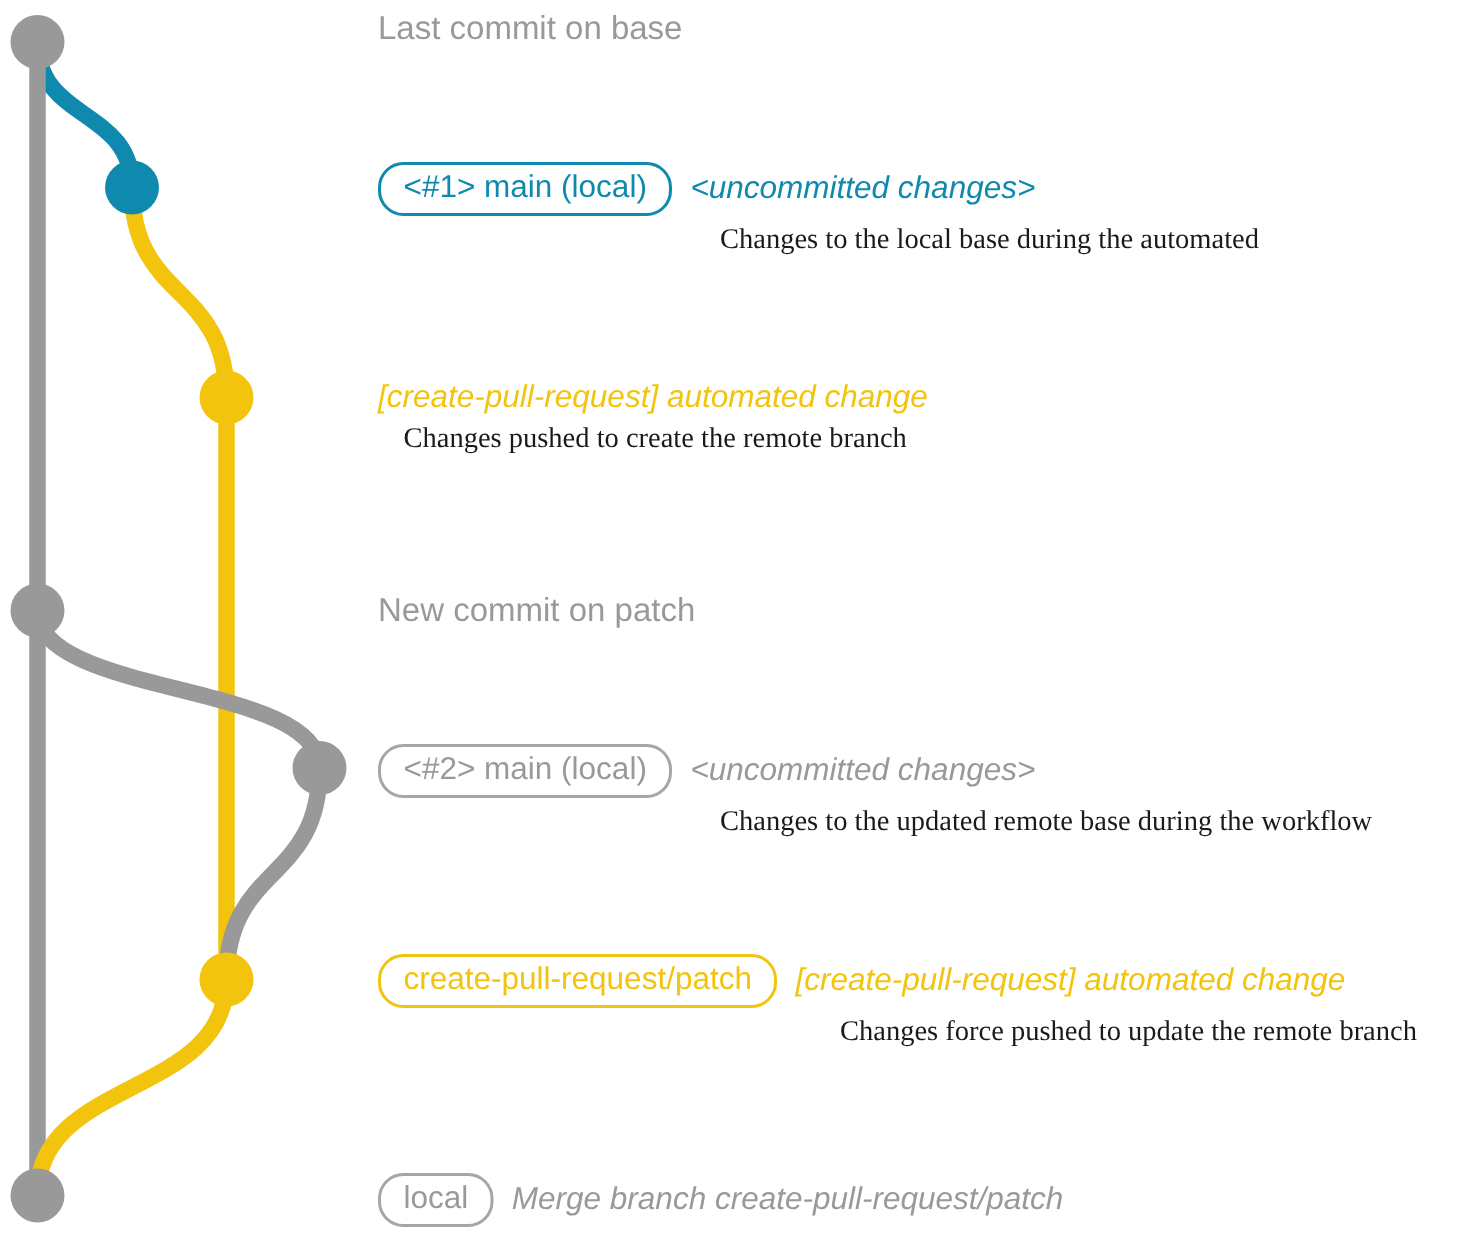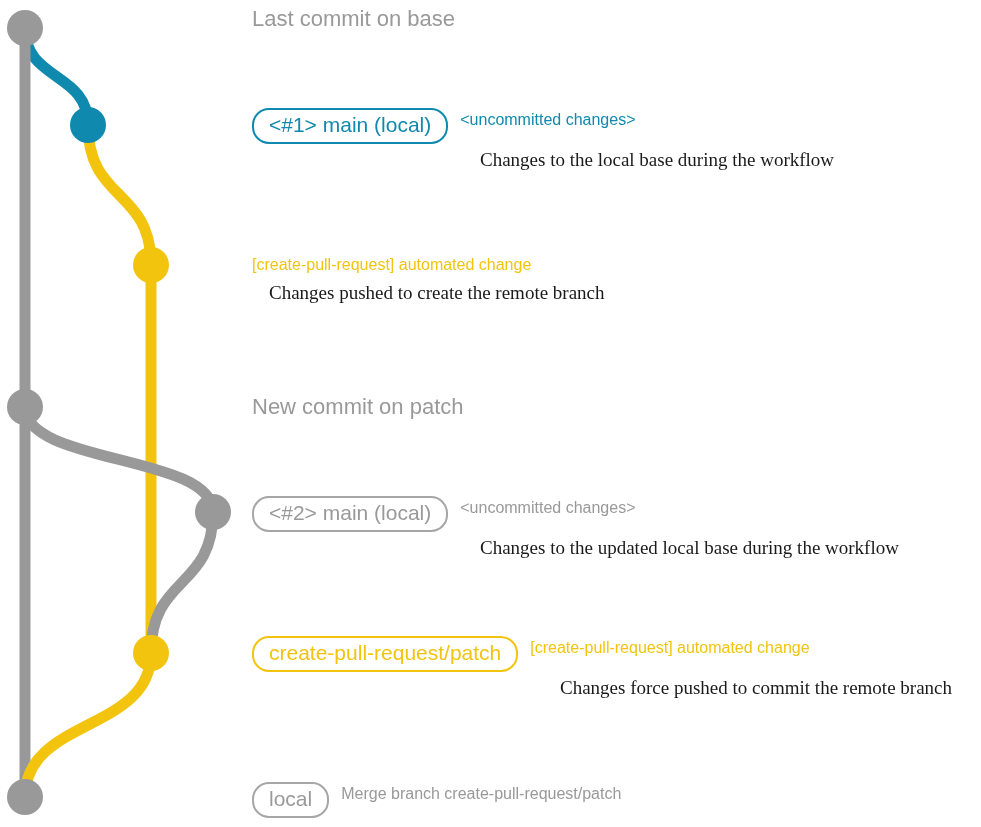--- a/index.html
+++ b/index.html
@@ -34,45 +34,46 @@
   }
 
   .row {
     position: absolute;
     left: 252px;
     display: block;
   }
 
   .row-line {
     display: flex;
-    align-items: flex-start;
+    align-items: center;
     white-space: nowrap;
   }
 
   .badge {
     display: inline-block;
     border: 2px solid #999999;
     border-radius: 17px;
     padding: 3px 15px 5px 15px;
     font-size: 21px;
     line-height: 24px;
     color: #999999;
     background: transparent;
     font-family: "Liberation Sans", sans-serif;
   }
   .badge.blue   { border-color: #1089AE; color: #1089AE; }
   .badge.yellow { border-color: #F2C40E; color: #F2C40E; }
   .badge.gray   { border-color: #A6A6A6; color: #999999; }
 
   .subject {
-    font-size: 16px;
+    font-size: 21px;
     line-height: 24px;
     white-space: nowrap;
     font-family: "Liberation Sans", sans-serif;
     margin-left: 12px;
+    font-style: italic;
   }
   .subject.blue   { color: #1089AE; }
   .subject.yellow { color: #F2C40E; }
   .subject.gray   { color: #999999; }
   .subject.nomargin { margin-left: 0; }
 
   .desc {
     font-family: "Liberation Serif", serif;
     font-size: 19px;
     line-height: 22px;
@@ -116,44 +117,44 @@
 
 <div class="rows" id="rows-layer">
     <div class="row" style="top: 6px;">
       <div class="heading">Last commit on base</div>
     </div>
     <div class="row" style="top: 108px;">
       <div class="row-line">
         <span class="badge blue">&lt;#1&gt; main (local)</span>
         <span class="subject blue">&lt;uncommitted changes&gt;</span>
       </div>
-      <div class="desc" style="margin-left: 228px;">Changes to the local base during the workflow</div>
+      <div class="desc" style="margin-left: 228px;">Changes to the local base during the automated</div>
     </div>
     <div class="row" style="top: 253px;">
       <div class="row-line">
         <span class="subject yellow nomargin">[create-pull-request] automated change</span>
       </div>
       <div class="desc" style="margin-left: 17px;">Changes pushed to create the remote branch</div>
     </div>
     <div class="row" style="top: 394px;">
       <div class="heading">New commit on patch</div>
     </div>
     <div class="row" style="top: 496px;">
       <div class="row-line">
         <span class="badge gray">&lt;#2&gt; main (local)</span>
         <span class="subject gray">&lt;uncommitted changes&gt;</span>
       </div>
-      <div class="desc" style="margin-left: 228px;">Changes to the updated local base during the workflow</div>
+      <div class="desc" style="margin-left: 228px;">Changes to the updated remote base during the workflow</div>
     </div>
     <div class="row" style="top: 636px;">
       <div class="row-line">
         <span class="badge yellow">create-pull-request/patch</span>
         <span class="subject yellow">[create-pull-request] automated change</span>
       </div>
-      <div class="desc" style="margin-left: 308px;">Changes force pushed to commit the remote branch</div>
+      <div class="desc" style="margin-left: 308px;">Changes force pushed to update the remote branch</div>
     </div>
     <div class="row" style="top: 782px;">
       <div class="row-line">
         <span class="badge gray">local</span>
         <span class="subject gray">Merge branch create-pull-request/patch</span>
       </div>
     </div>
   </div>
 
 </body></html>

